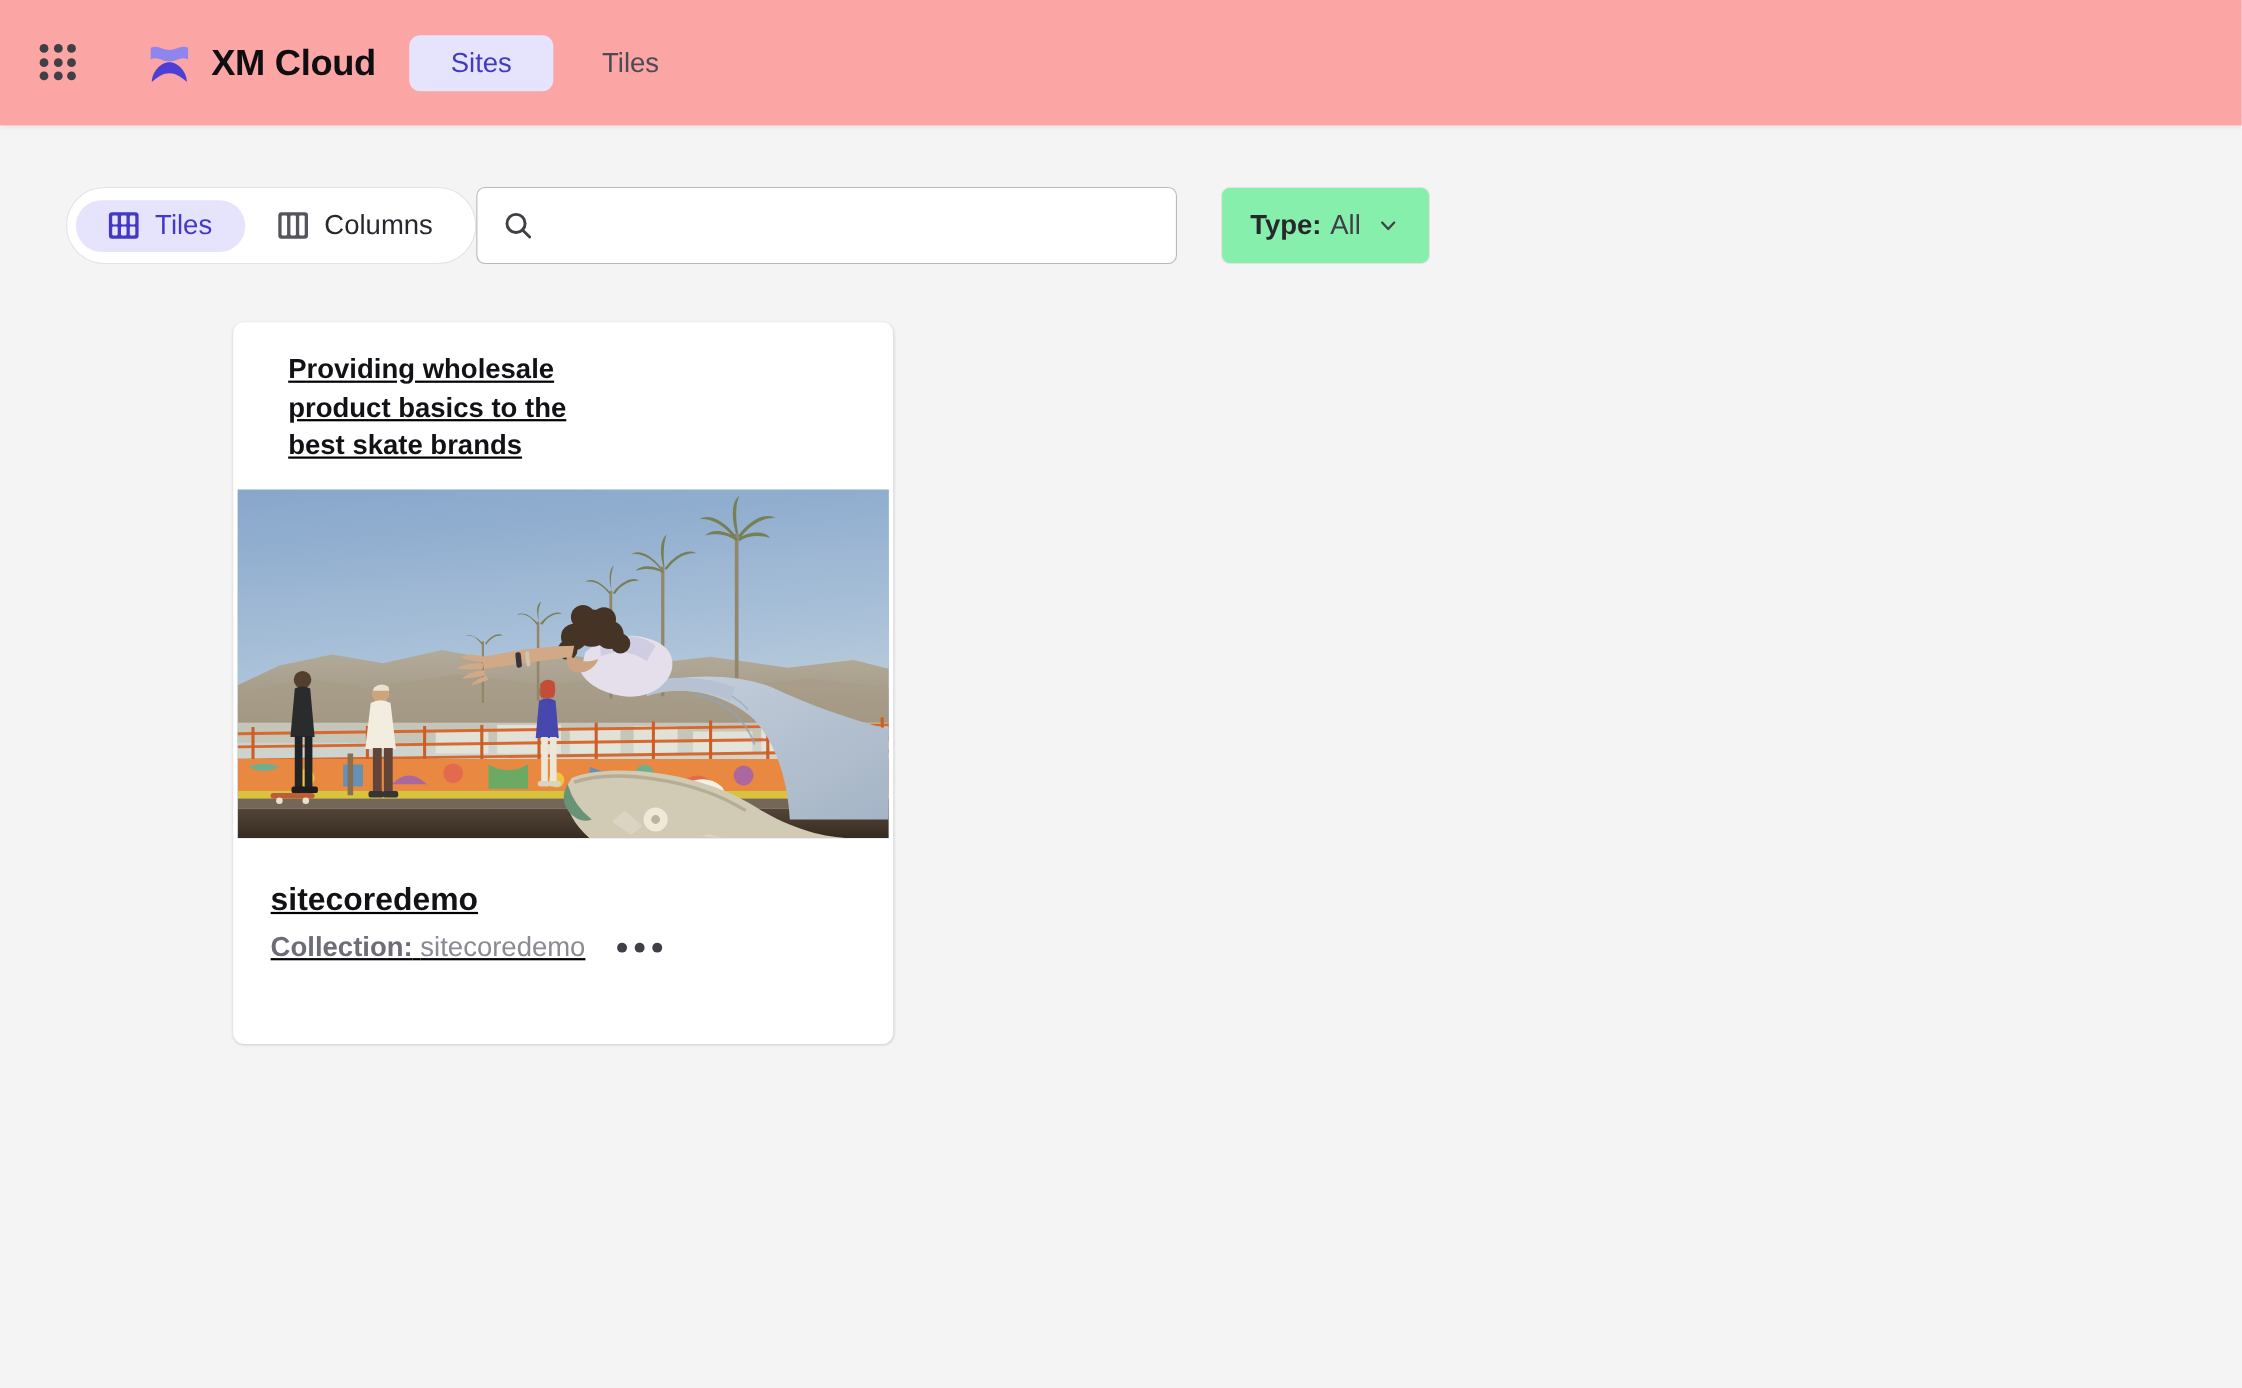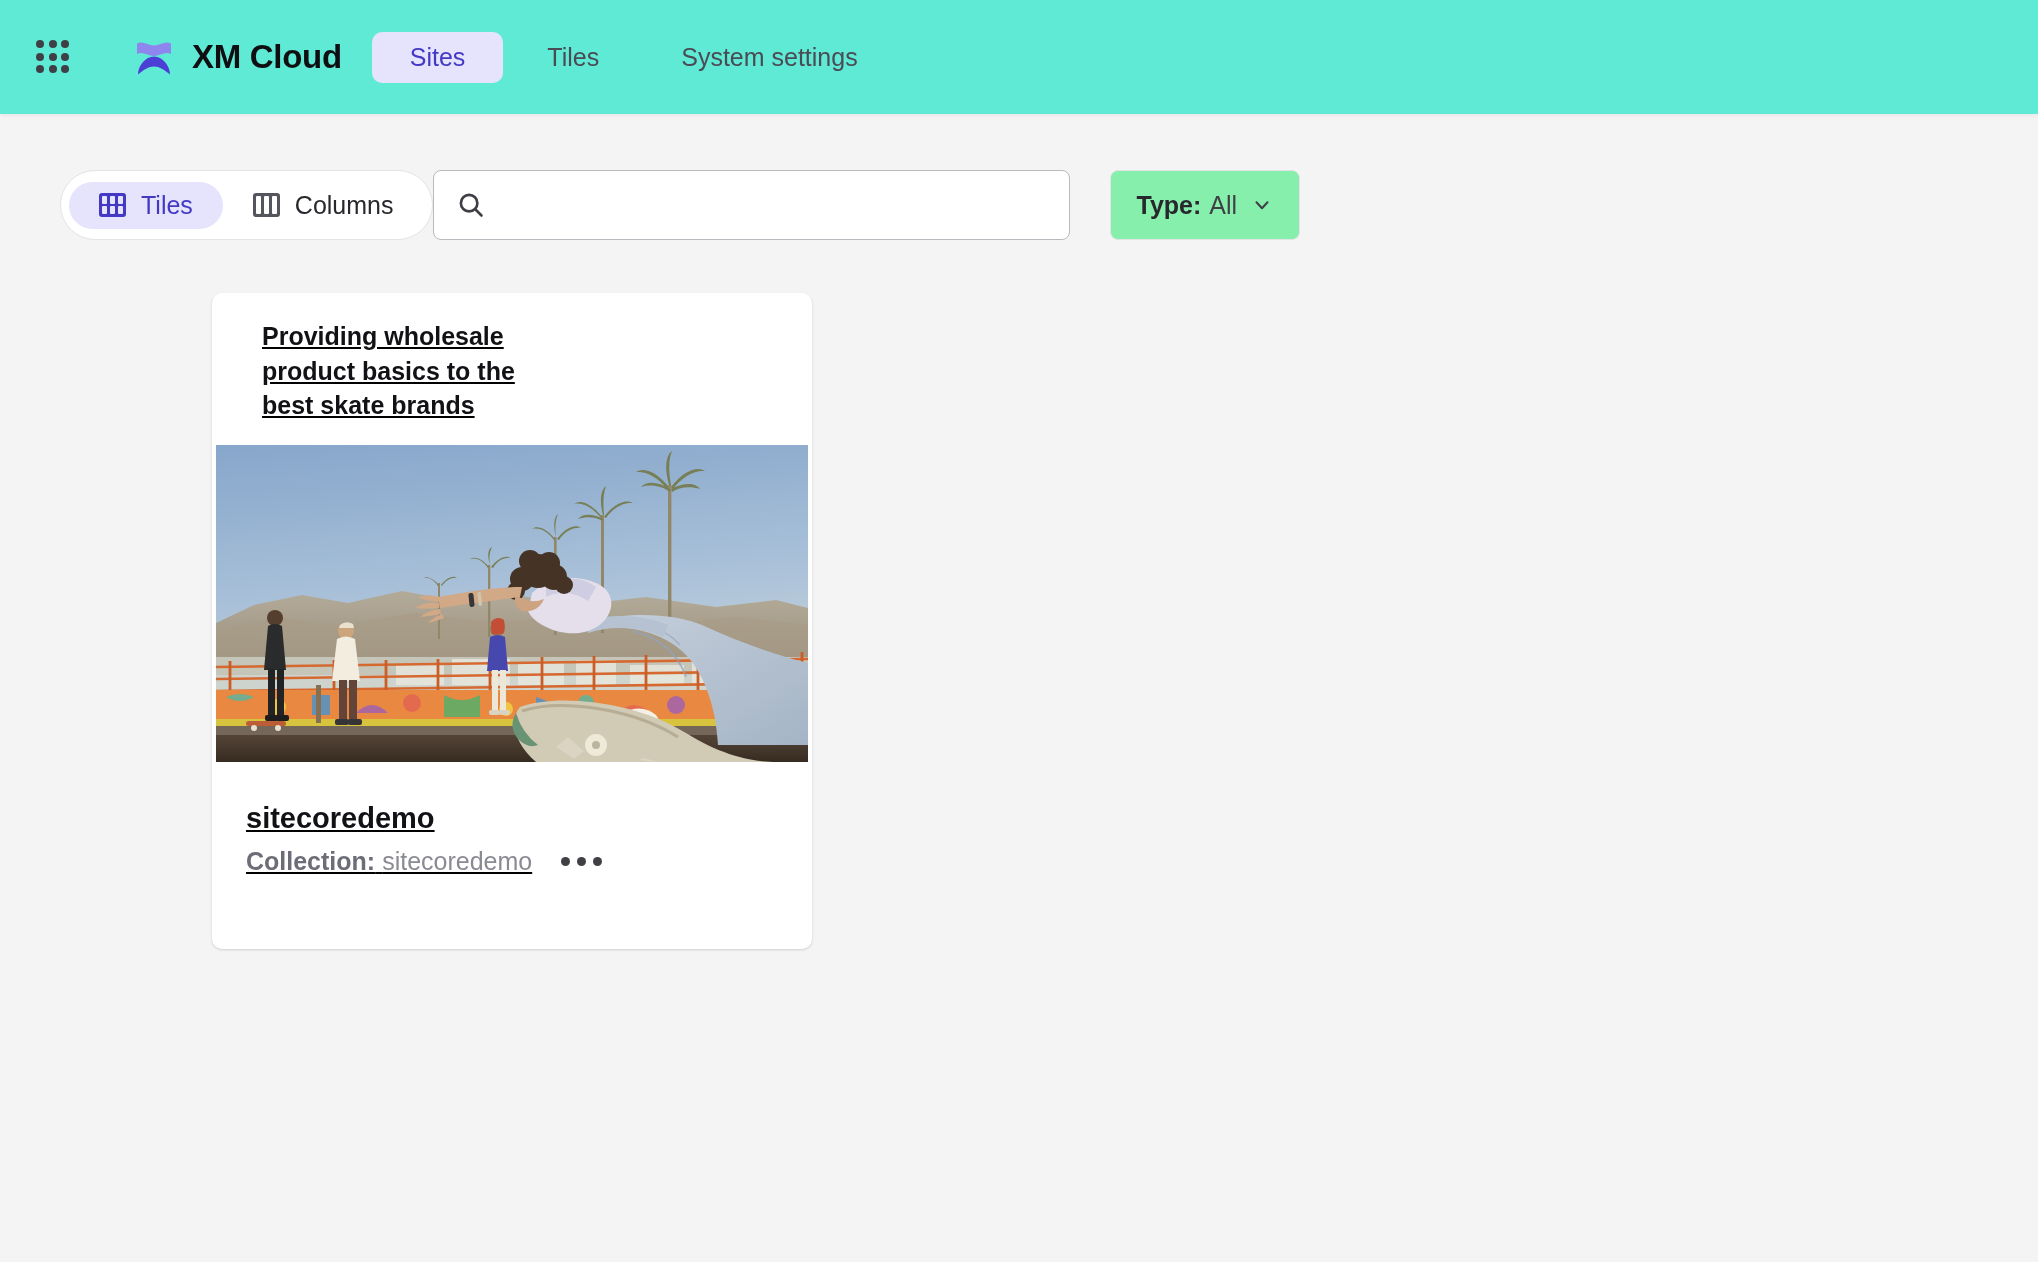--- a/index.html
+++ b/index.html
@@ -11,21 +11,21 @@
     font-family: "Liberation Sans", sans-serif;
     -webkit-font-smoothing: antialiased;
     overflow: hidden;
   }
 
   
   .app-header {
     position: relative;
     width: 100%;
     height: 114px;
-    background: #5eead4;
+    background: #fca5a5;
     display: flex;
     align-items: center;
     padding-left: 30px;
     box-shadow: 0 2px 4px rgba(0,0,0,0.055);
     z-index: 10;
   }
 
   .apps-grid-btn {
     width: 46px;
     height: 46px;
@@ -285,21 +285,20 @@
     <svg class="brand-logo" viewBox="0 0 48 48">
       <path d="M7 10.5 C13 7.5, 18 12.5, 24 12.5 C30 12.5, 35 7.5, 41 10.5 L41 21 C35 18, 30 23, 24 23 C18 23, 13 18, 7 21 Z" fill="#8e85ee"></path>
       <path d="M8 41.5 C8 33, 15.5 23.5, 24 23.5 C32.5 23.5, 40 33, 40 41.5 C34 36.5, 29.5 33.5, 24 33.5 C18.5 33.5, 14 36.5, 8 41.5 Z" fill="#4c3fd6"></path>
     </svg>
     <div class="brand-name">XM Cloud</div>
   </div>
 
   <nav class="main-nav">
     <div class="nav-item active">Sites</div>
     <div class="nav-item">Tiles</div>
-    <div class="nav-item">System settings</div>
   </nav>
 
 </header>
 
 <main class="content-area">
 
   <div class="toolbar">
 
     <div class="view-toggle">
       <div class="toggle-btn active">

